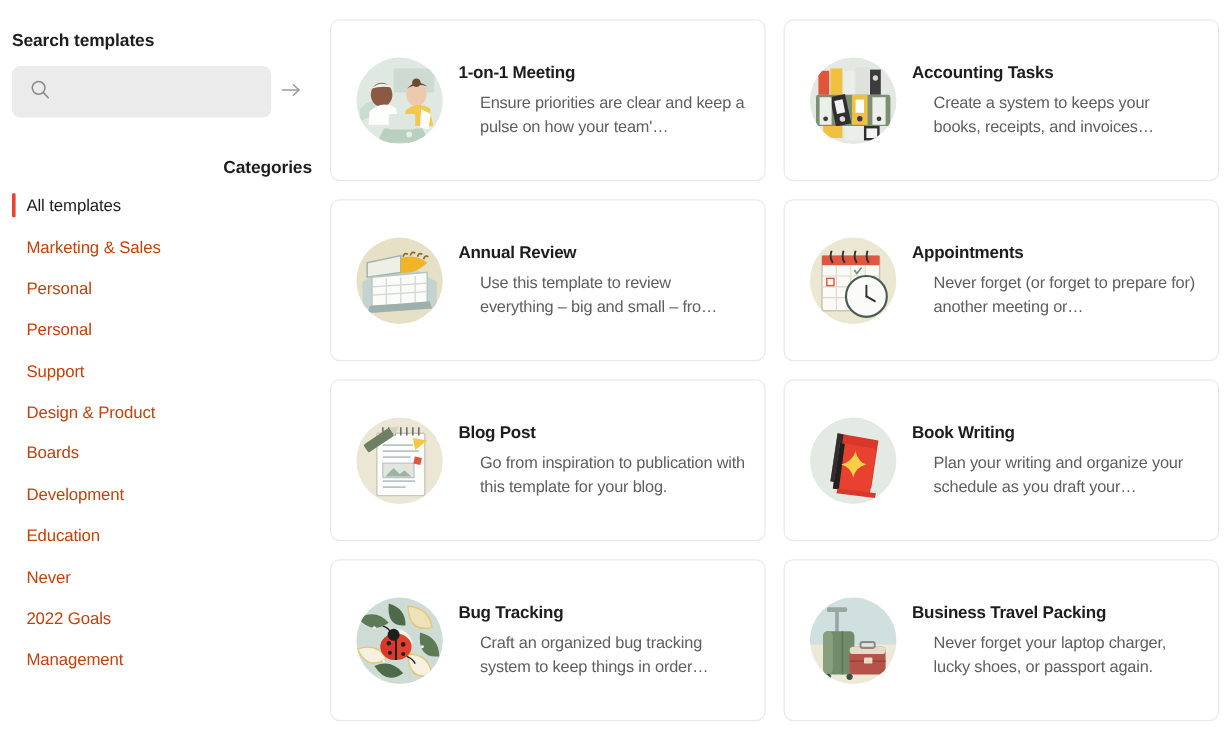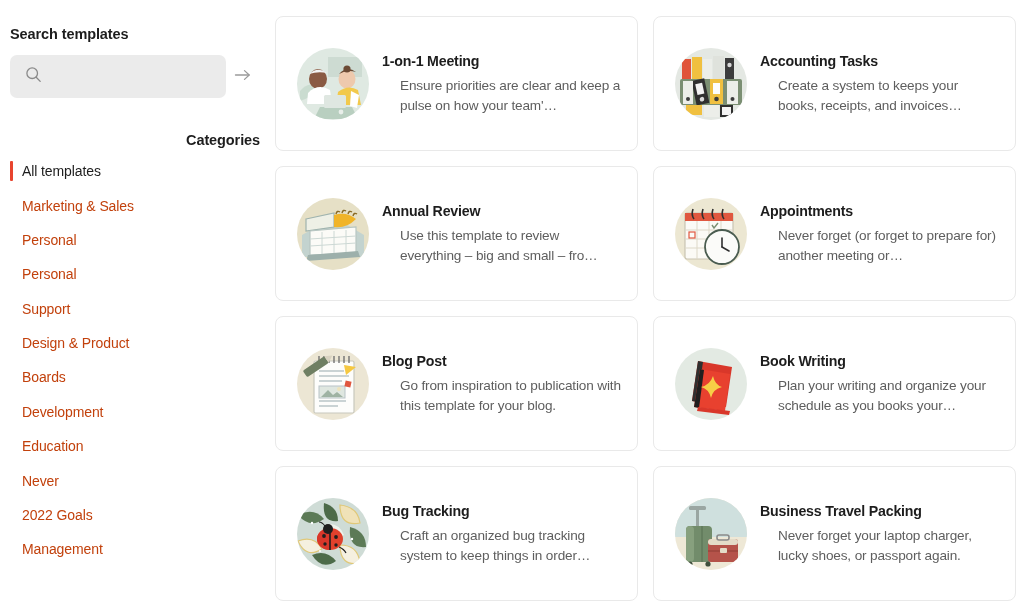--- a/index.html
+++ b/index.html
@@ -316,21 +316,21 @@
               <path d="M20 56 L26 16 L31 17 L25 57 Z" fill="#2f2f2f"></path>
               <path d="M22 62 L28 24 L58 29 L53 66 Z" fill="#e8412f"></path>
               <path d="M22 62 L28 24 L32 25 L27 63 Z" fill="#1f1f1f"></path>
               <path d="M25 66 L57 70 L58 66 L26 62 Z" fill="#d9372a"></path>
               <path d="M41 31 q2 9 9 11 q-9 2 -11 11 q-2 -9 -10 -11 q9 -2 12 -11z" fill="#f7cf46"></path>
             </g>
           </svg>
         </div>
         <div class="card-text">
           <div class="card-title">Book Writing</div>
-          <div class="card-desc">Plan your writing and organize your schedule as you books your…</div>
+          <div class="card-desc">Plan your writing and organize your schedule as you draft your…</div>
         </div>
       </div>
 
       <div class="card">
         <div class="thumb">
           <svg viewBox="0 0 78 78">
             <circle cx="39" cy="39" r="36" fill="#cfdcd6"></circle>
             <g clip-path="url(#c7)">
               <clipPath id="c7">
                   <circle cx="39" cy="39" r="36"></circle>

